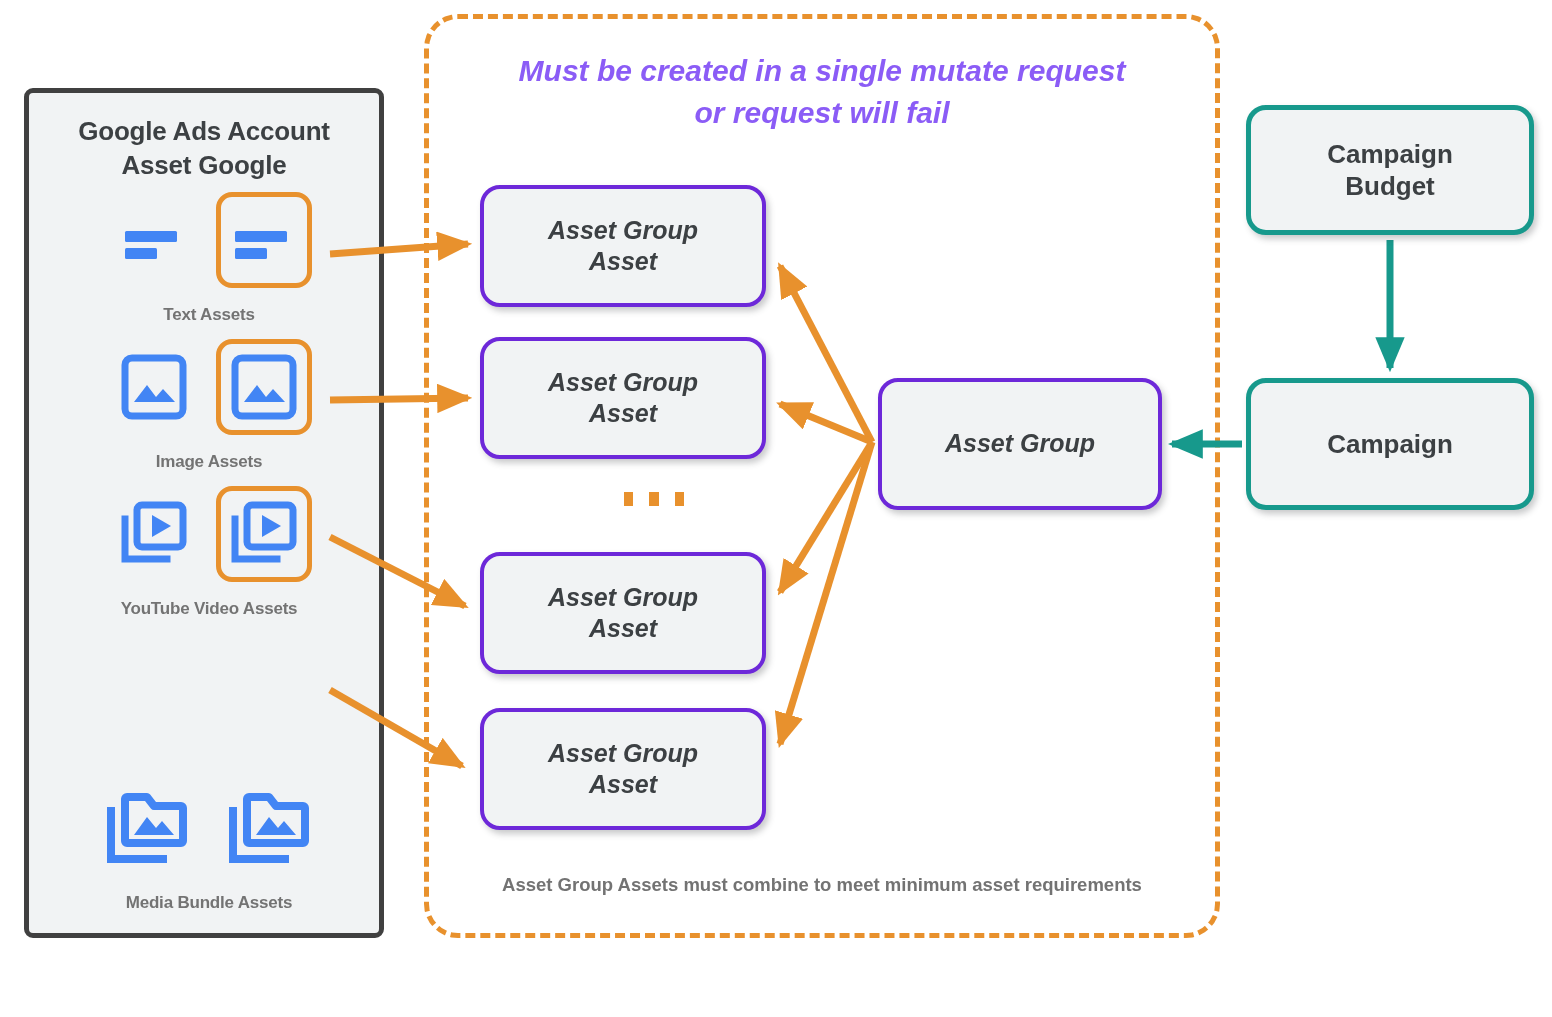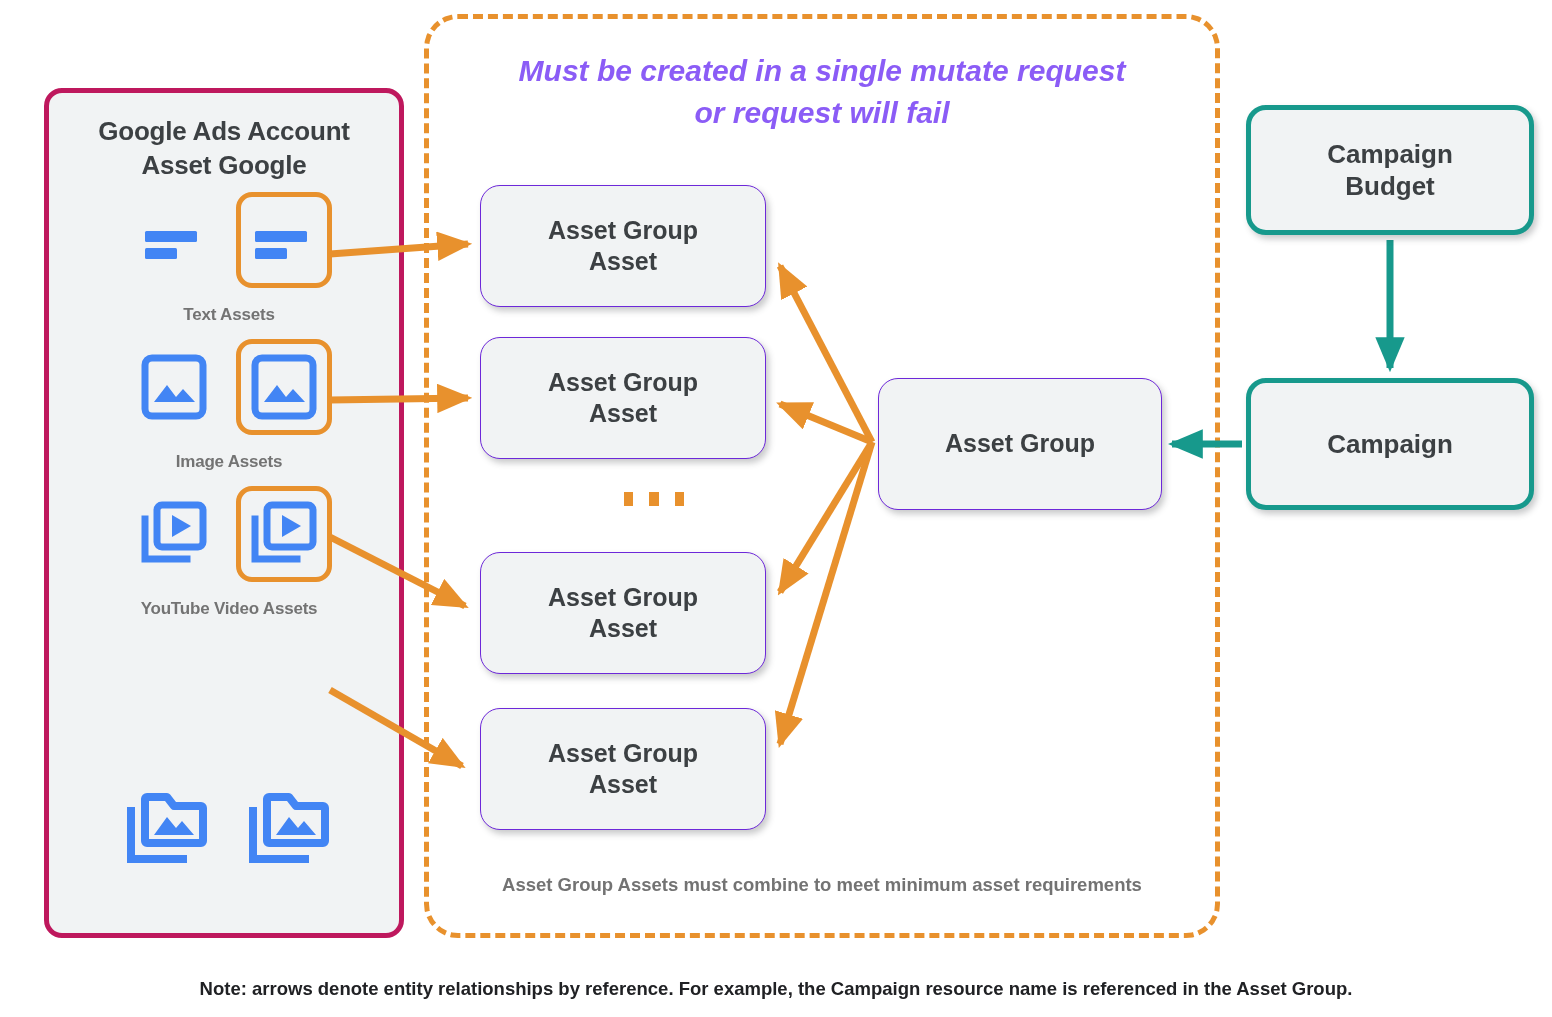--- a/index.html
+++ b/index.html
@@ -27,27 +27,27 @@
     left: 0; top: 0;
     width: 1552px;
     height: 1017px;
     pointer-events: none;
     z-index: 5;
   }
 
   
   .asset-library {
     position: absolute;
-    left: 44px;
+    left: 24px;
     top: 88px;
     width: 360px;
     height: 850px;
     background: #f1f3f4;
-    border: 5px solid #be185d;
-    border-radius: 18px;
+    border: 5px solid #404040;
+    border-radius: 9px;
     box-sizing: border-box;
     z-index: 2;
   }
   .library-title {
     position: absolute;
     left: 0; right: 0;
     top: 22px;
     text-align: center;
     font-size: 26px;
     font-weight: bold;
@@ -142,21 +142,21 @@
     display: flex;
     align-items: center;
     justify-content: center;
     text-align: center;
     color: #3c4043;
     font-weight: bold;
     line-height: 1.25;
     box-shadow: 3px 4px 6px rgba(60,64,67,0.28);
     z-index: 6;
   }
-  .node.orange { border: 1px solid #6d28d9; }
+  .node.orange { border: 4px solid #6d28d9; font-style: italic; }
   .node.teal   { border: 5px solid #17998c; }
 
   .aga-node {
     left: 480px;
     width: 286px;
     height: 122px;
     font-size: 25px;
   }
   .aga-1 { top: 185px; }
   .aga-2 { top: 337px; }
@@ -295,20 +295,21 @@
           </svg>
         </div>
         <div class="icon-slot" style="width:100px;height:100px">
           <svg width="86" height="82" viewBox="0 0 86 82">
             <path d="M6 24 L6 72 L58 72" fill="none" stroke="#4285f4" stroke-width="8" stroke-linecap="square"></path>
             <path d="M22 10 L42 10 L49 19 L76 19 A2 2 0 0 1 78 21 L78 54 A2 2 0 0 1 76 56 L22 56 A2 2 0 0 1 20 54 L20 12 A2 2 0 0 1 22 10 Z" fill="none" stroke="#4285f4" stroke-width="8" stroke-linejoin="round"></path>
             <path d="M29 48 L42 30 L51 41 L57 34 L69 48 Z" fill="#4285f4"></path>
           </svg>
         </div>
       </div>
+      <div class="asset-caption">Media Bundle  Assets</div>
     </div>
   </div>
 
   <svg id="edges" viewBox="0 0 1552 1017">
     <defs>
       <marker id="arrow-orange" markerWidth="5" markerHeight="4.2" refX="4.4" refY="2.1" orient="auto">
         <path d="M0,0 L5,2.1 L0,4.2 Z" fill="#e8912d"></path>
       </marker>
       <marker id="arrow-teal" markerWidth="5" markerHeight="4.2" refX="4.4" refY="2.1" orient="auto">
         <path d="M0,0 L5,2.1 L0,4.2 Z" fill="#17998c"></path>
@@ -376,15 +377,14 @@
       <div>Budget</div>
     </div>
   </div>
 
   <div class="node teal campaign-node">
     <span>Campaign</span>
   </div>
 
   <div class="mutate-footnote">Asset Group Assets must combine to meet minimum asset requirements</div>
 
-  <div class="footer-note">Note: arrows denote entity relationships by reference. For example, the Campaign resource name is referenced in the Asset Group.</div>
 
 </div>
 
 </body></html>

